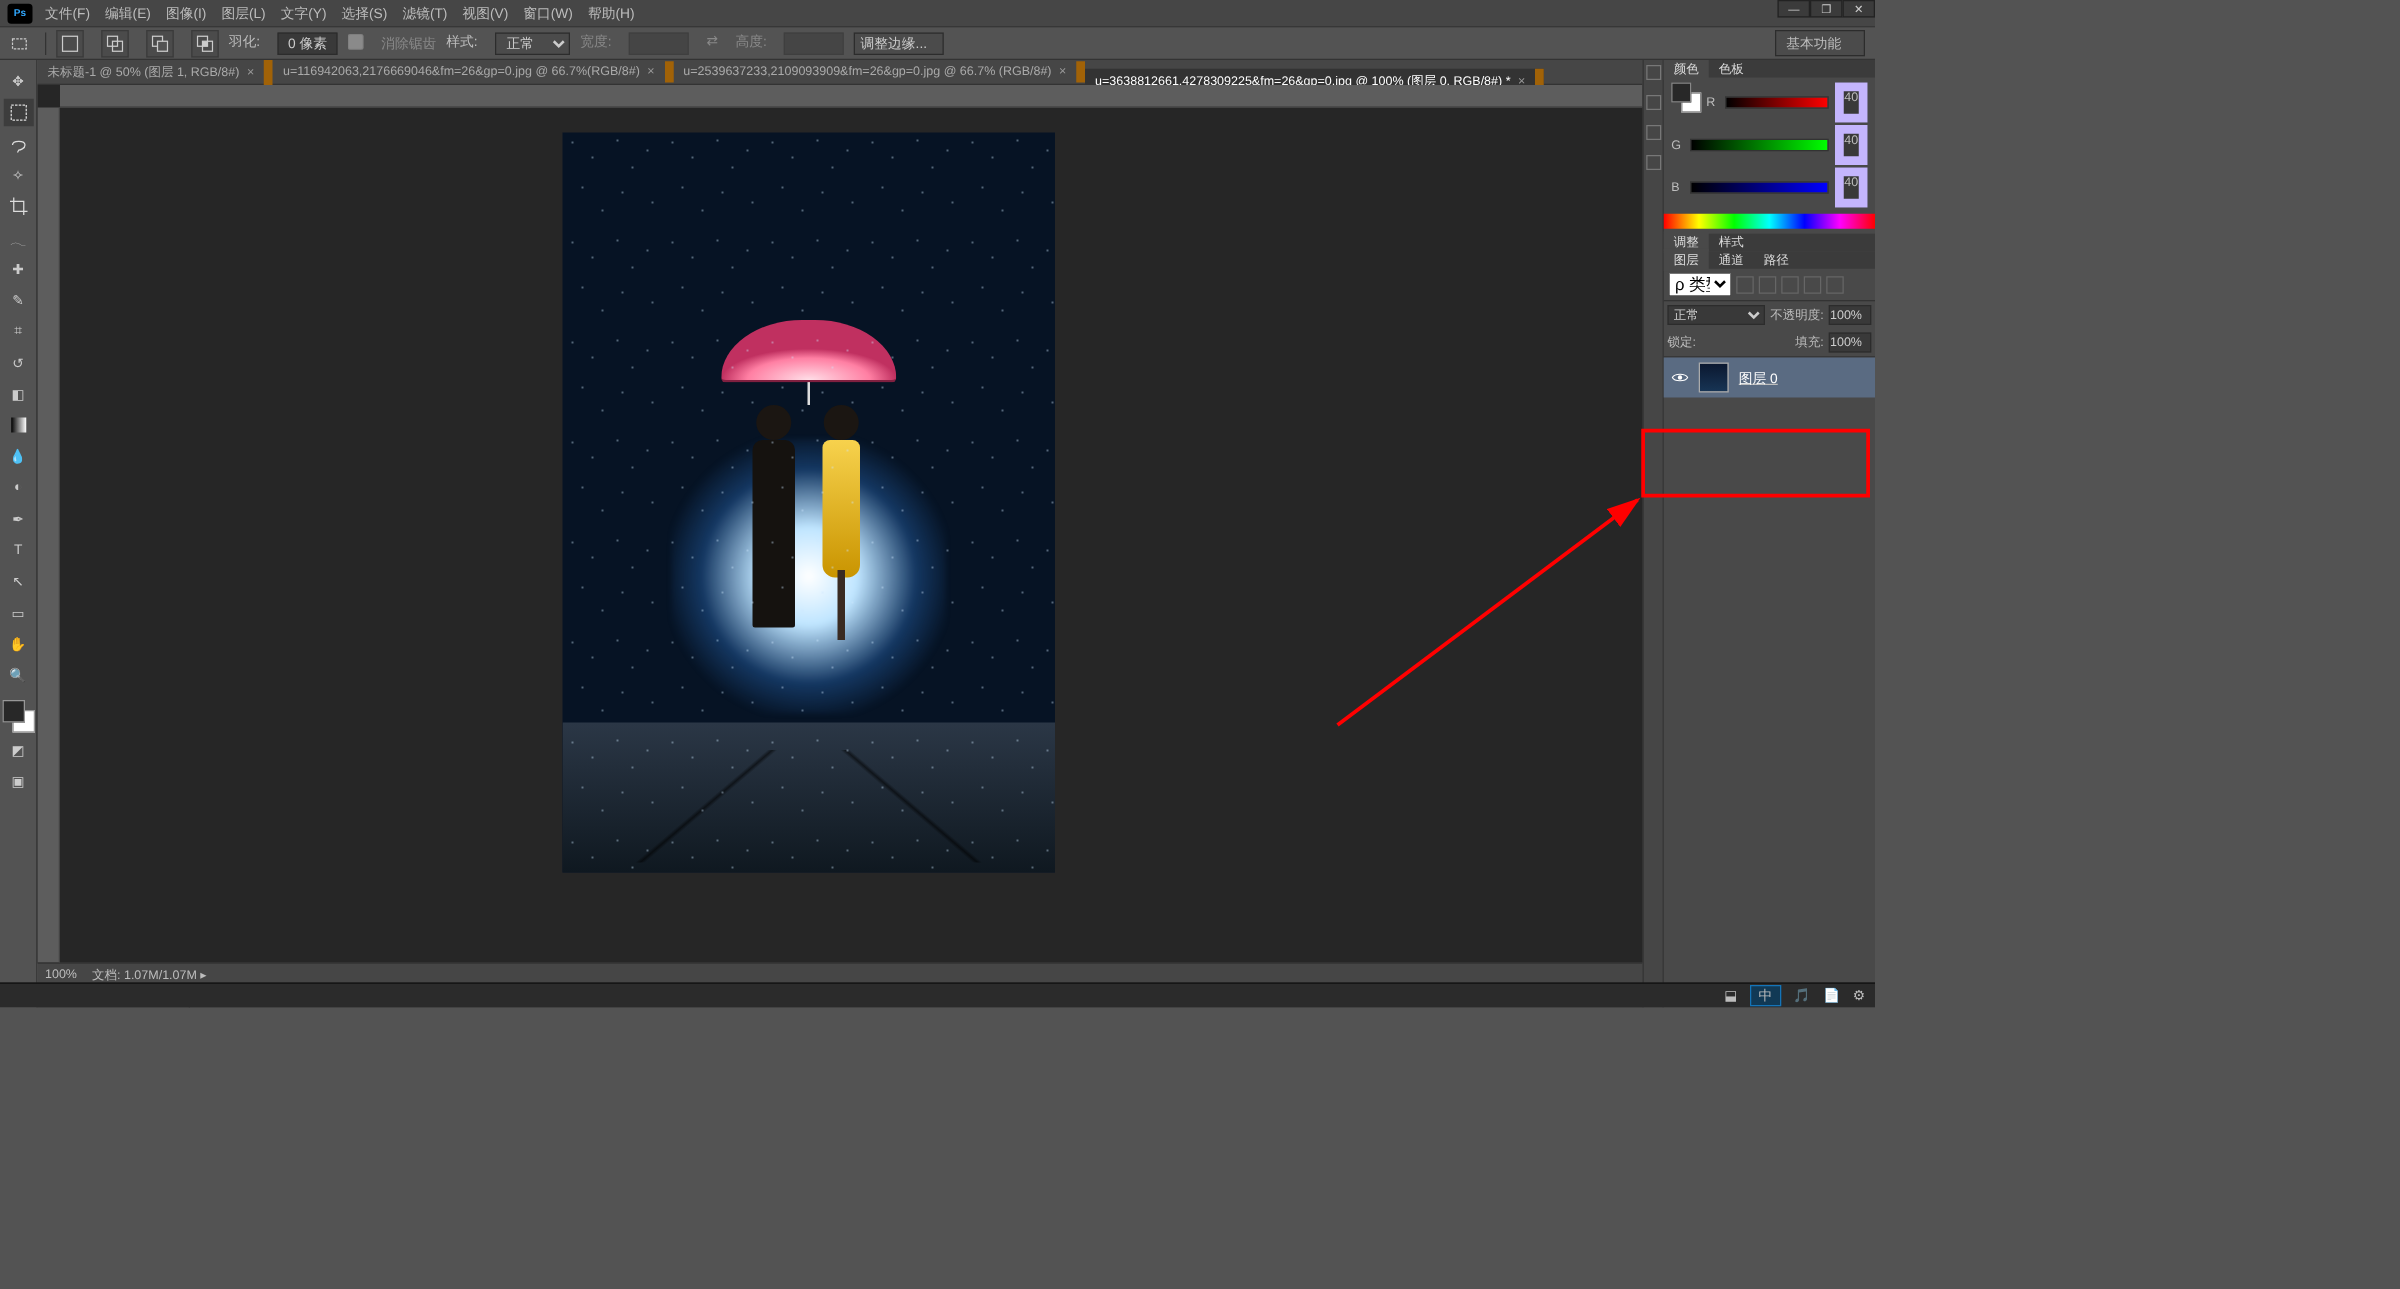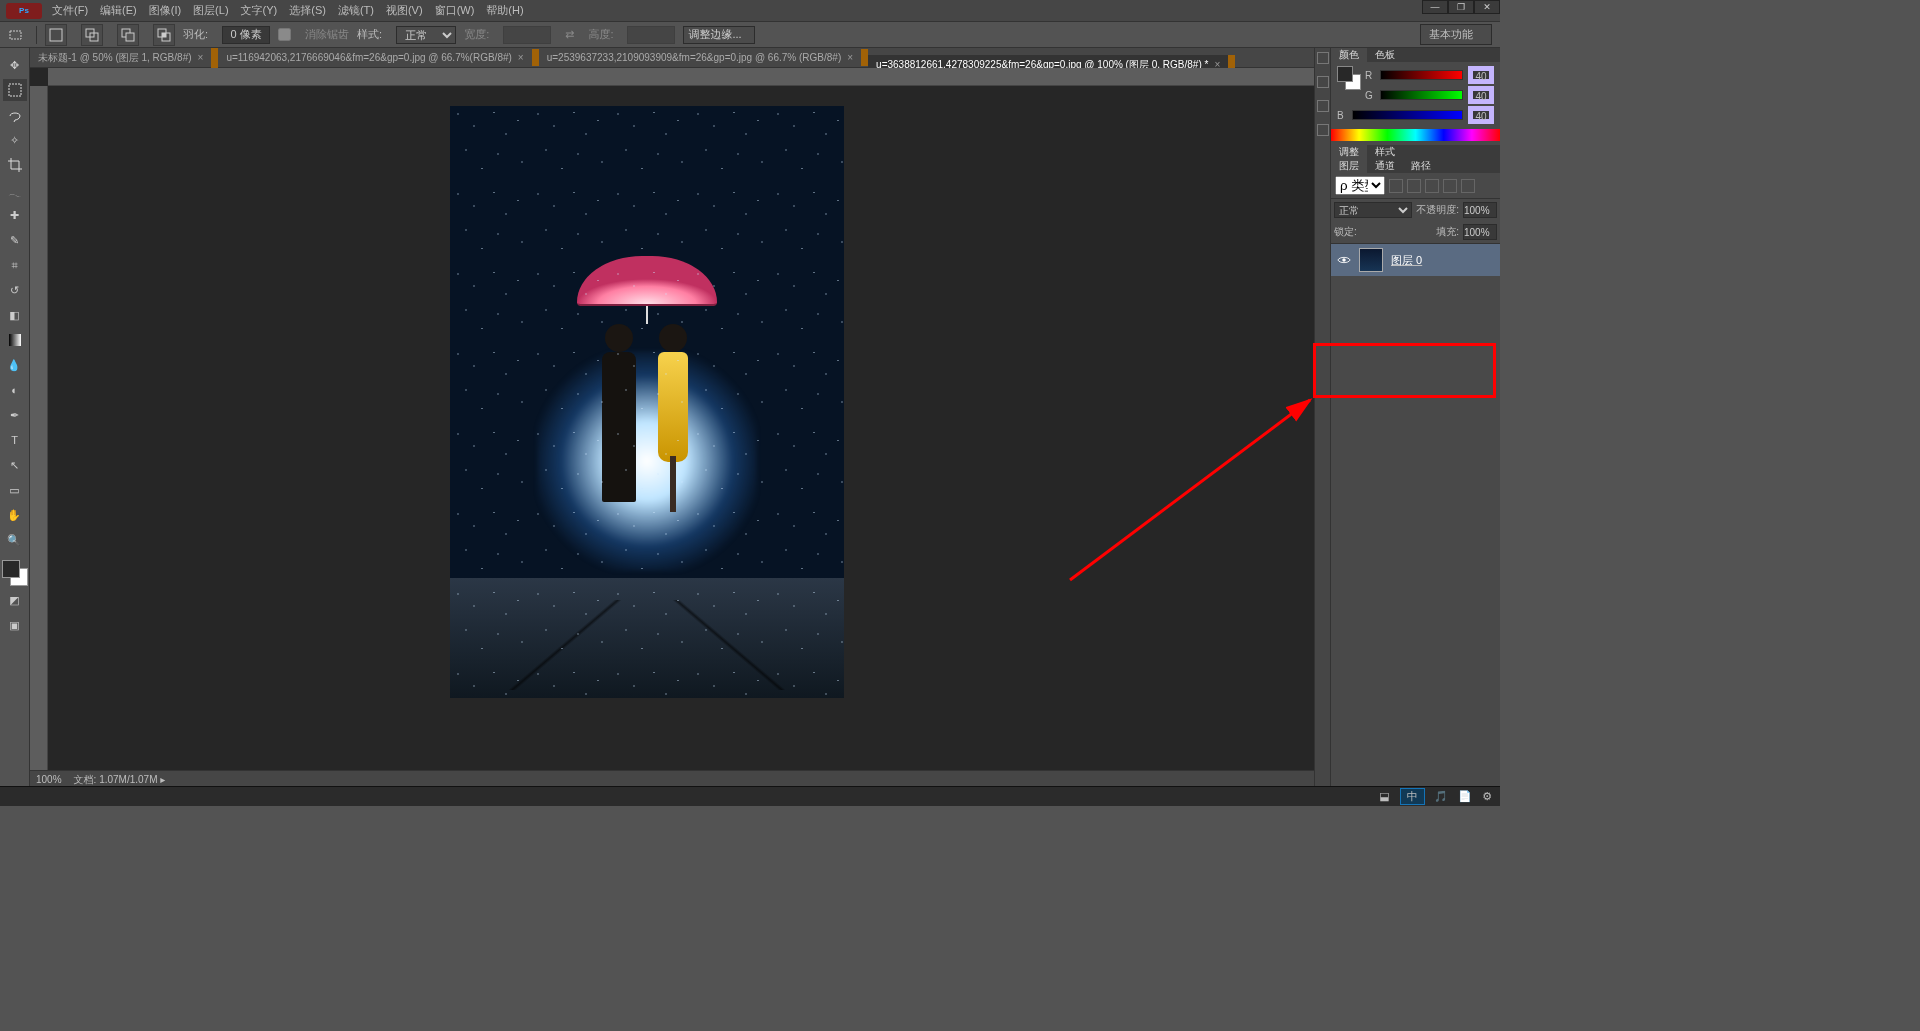--- a/index.html
+++ b/index.html
@@ -16,22 +16,22 @@
 .menubar {
   height: 22px;
   background: #464646;
   display: flex;
   align-items: center;
   padding-left: 6px;
   gap: 8px;
   border-bottom: 1px solid #333;
 }
 .ps-logo {
-  width: 36px; height: 16px;
-  background: #7f1d1d;
+  width: 20px; height: 16px;
+  background: #000000;
   border-radius: 3px;
   font-size: 8px;
   color: #31a8ff;
   display: flex; align-items: center; justify-content: center;
   font-weight: bold;
 }
 .menu-item { padding: 2px 2px; cursor: pointer; }
 .winctrl {
   position: absolute; right: 0; top: 0;
   display: flex; gap: 0;
@@ -47,21 +47,21 @@
 .optionsbar {
   height: 26px;
   background: #535353;
   border-bottom: 1px solid #333;
   display: flex;
   align-items: center;
   padding: 0 6px;
   gap: 8px;
   position: relative;
 }
-.optgrp { display:flex; align-items:center; gap:14px; }
+.optgrp { display:flex; align-items:flex-start; gap:14px; }
 .tool-icon, .iconbtn {
   width: 22px; height: 22px;
   display: flex; align-items:center; justify-content:center;
   border: 1px solid transparent;
 }
 .iconbtn { border:1px solid #3a3a3a; background:#4b4b4b; }
 .optinput {
   background:#393939; border:1px solid #2c2c2c; color:#ccc;
   width:48px; height:18px; font-size:11px; text-align:center;
 }
@@ -147,21 +147,21 @@
 .pnl-tabs{height:14px;background:#3b3b3b;display:flex;align-items:center;font-size:10px;}
 .pnl-tabs span{padding:2px 8px;color:#ddd;}
 .pnl-tabs span.active{background:#494949;}
 .pnl-body{padding:4px 6px;}
 .color-row{display:flex;align-items:center;gap:5px;margin-bottom:2px;}
 .color-row label{width:10px;font-size:10px;}
 .slider{flex:1;height:10px;border:1px solid #333;}
 .sR{background:linear-gradient(to right,#000,#f00);}
 .sG{background:linear-gradient(to right,#000,#0f0);}
 .sB{background:linear-gradient(to right,#000,#00f);}
-.valbox{width:26px;height:18px;background:#393939;border:5px solid #c4b5fd;text-align:center;font-size:10px;}
+.valbox{width:26px;height:32px;background:#393939;border:7px solid #c4b5fd;text-align:center;font-size:10px;}
 .spectrum{height:12px;margin:3px -6px 0;background:linear-gradient(to right,red,yellow,lime,cyan,blue,magenta,red);}
 .adj-grid{display:flex;flex-wrap:wrap;gap:6px;justify-content:center;padding:4px 0;}
 .adj-grid div{width:18px;height:16px;border:1px solid #666;}
 .layer-toolbar{display:flex;align-items:center;gap:4px;padding:3px 4px;border-bottom:1px solid #333;font-size:10px;}
 .layer-toolbar .glyph{width:14px;height:14px;border:1px solid #666;}
 .layer-row{display:flex;align-items:center;gap:4px;padding:3px;font-size:10px;}
 .layer-row label{white-space:nowrap;}
 .layer-row select,.layer-row input{background:#393939;border:1px solid #2c2c2c;color:#ccc;height:16px;font-size:10px;}
 .layer-list{border-top:1px solid #333;text-decoration:underline;}
 .layer{display:flex;align-items:center;gap:8px;padding:4px 6px;background:#5a6b82;color:#fff;}

